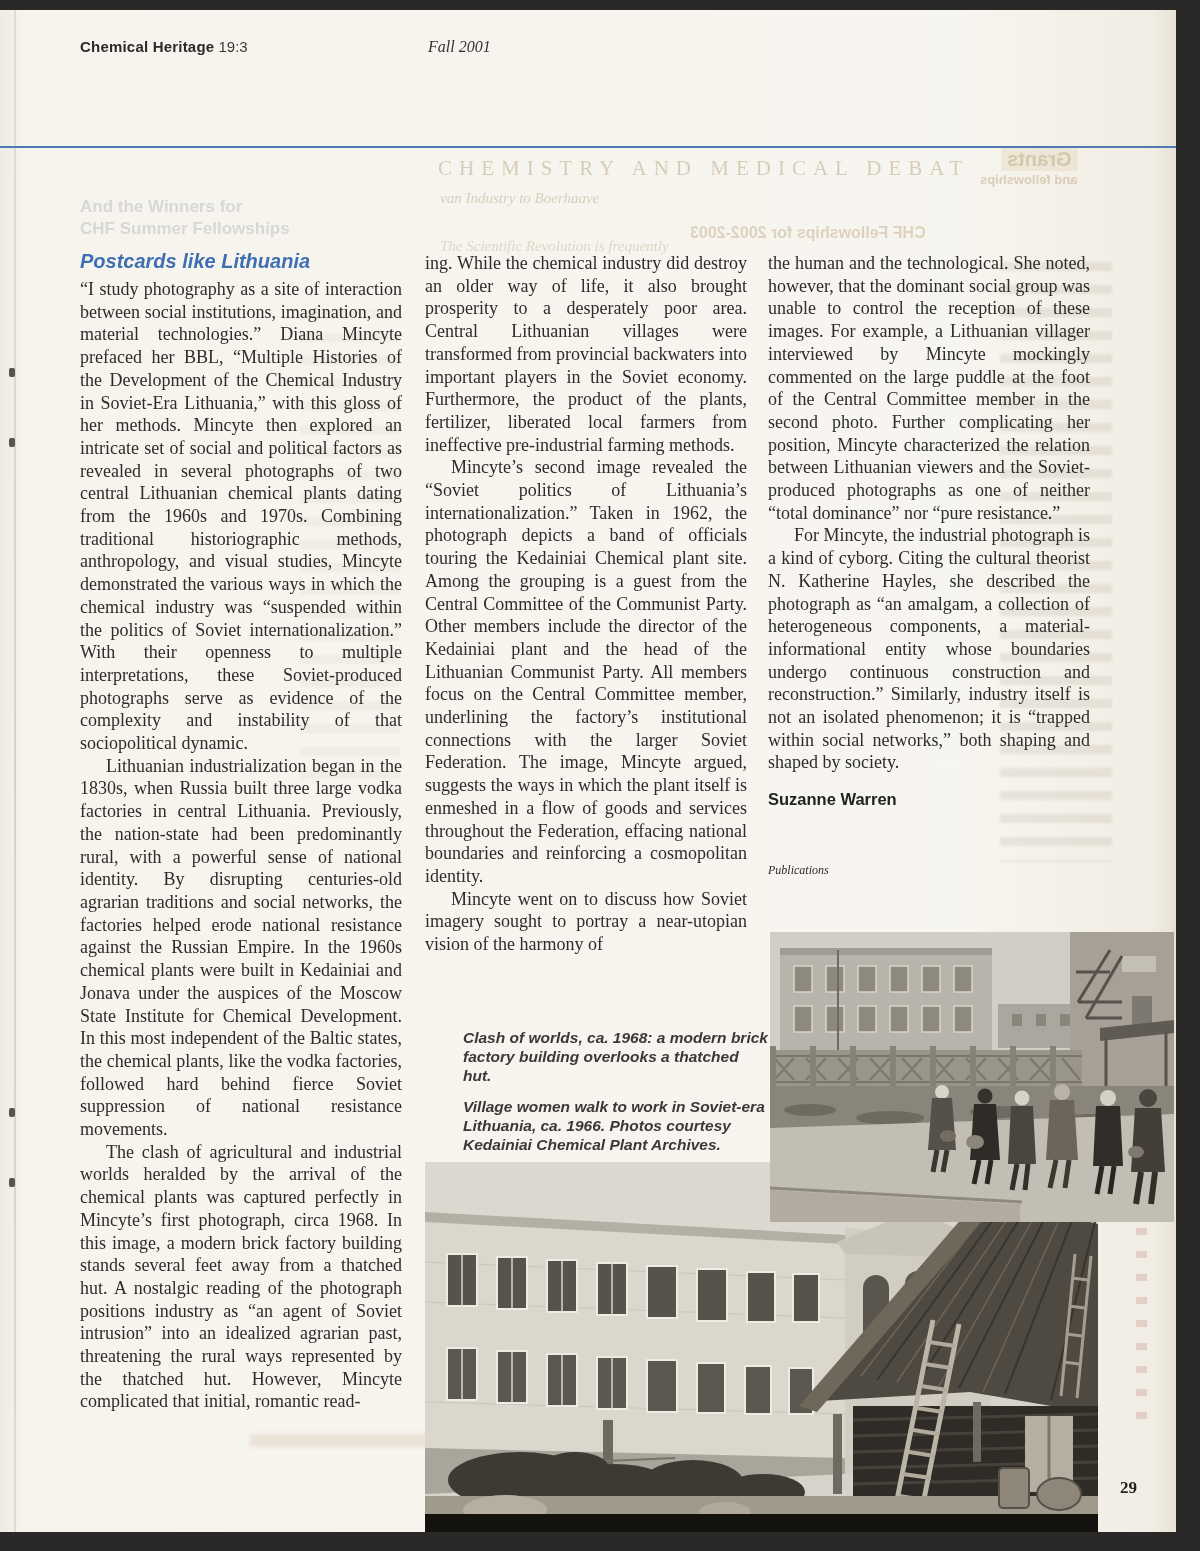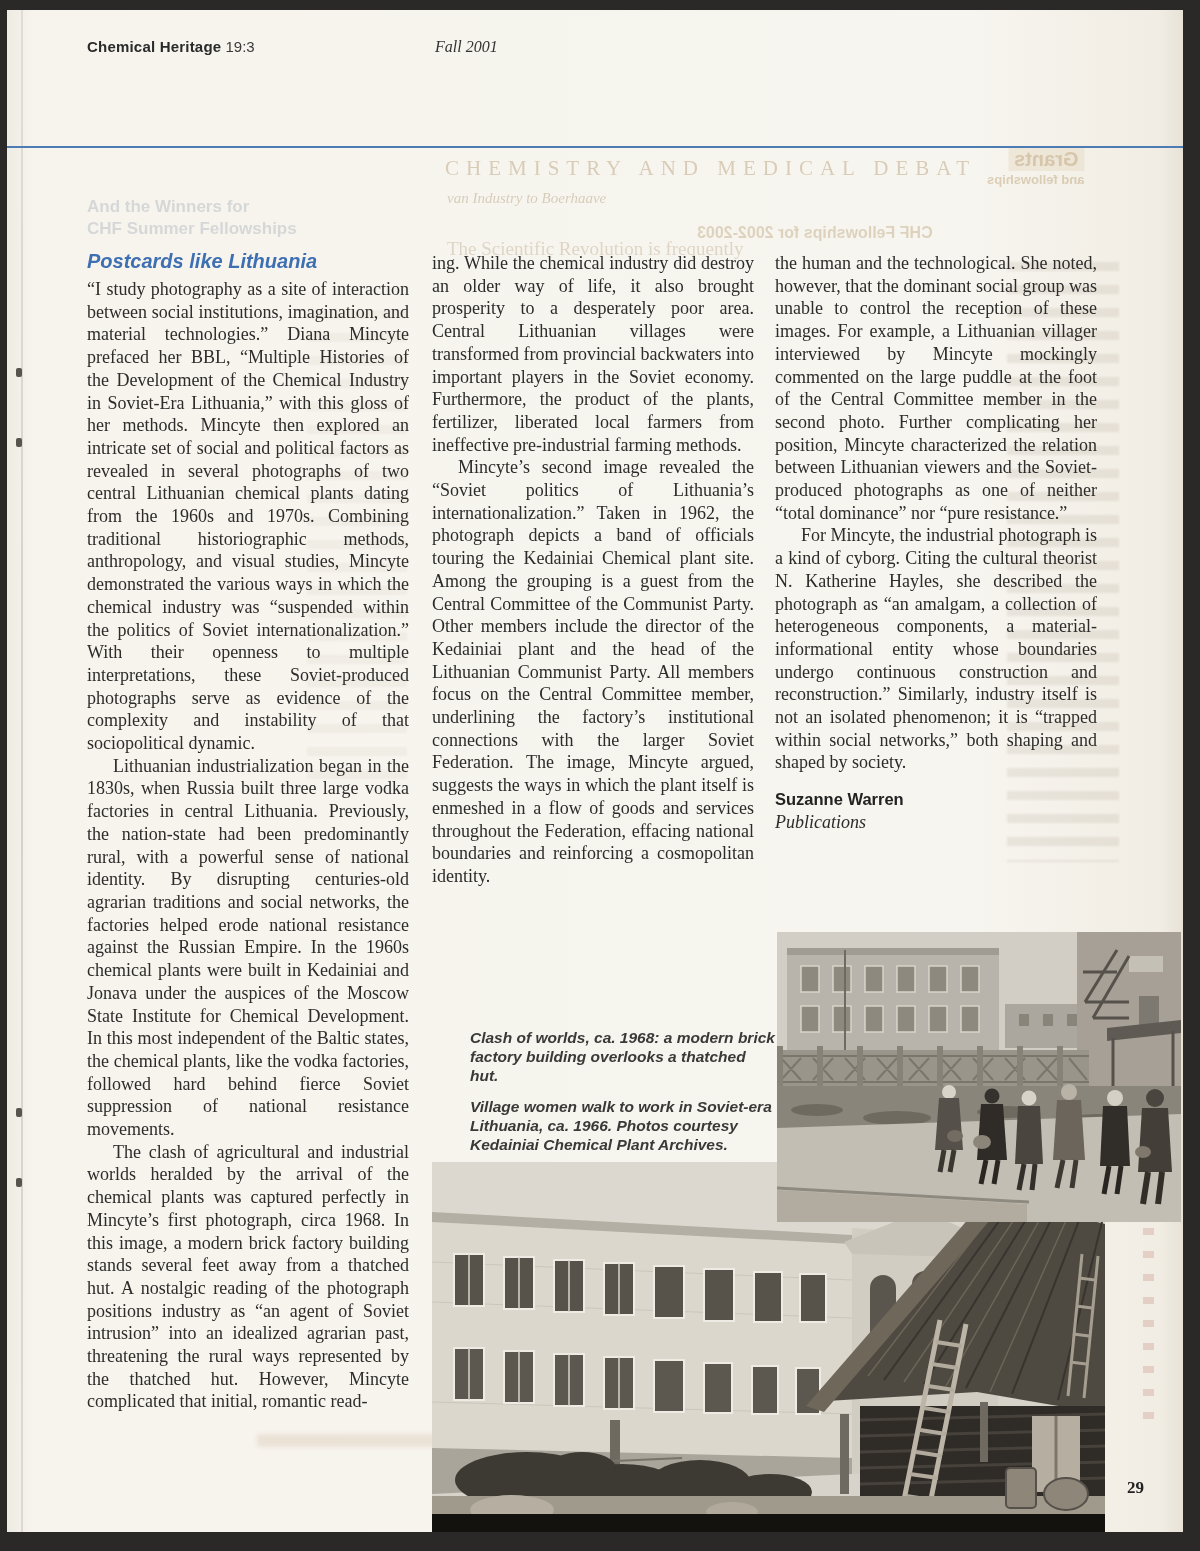--- a/index.html
+++ b/index.html
@@ -2,42 +2,42 @@
 <html lang="en"><head>
 <meta charset="utf-8">
 <style>
   html,body{margin:0;padding:0;}
   body{
     width:1200px;height:1551px;position:relative;overflow:hidden;
     background:#2b2927;
     font-family:"Liberation Serif", serif;
   }
   .page{
-    position:absolute;left:7px;top:10px;width:1176px;height:1522px;
+    position:absolute;left:0;top:10px;width:1176px;height:1522px;
     background:linear-gradient(90deg,#eeebe3 0px,#f7f4ee 26px,#f7f5ef 82%,#f1ede4 98%,#e8e2d6 100%);
   }
   
   .crease{position:absolute;left:14px;top:0;bottom:0;width:2px;
     background:linear-gradient(180deg,#dcd8d0,#cfcabf 50%,#d8d3c9);opacity:.8;}
   .staple{position:absolute;left:9px;width:6px;height:9px;background:#57534d;border-radius:2px;}
   
   .hdr{position:absolute;top:28px;font-size:15px;color:#2a2a2a;}
   .hdr-journal{left:80px;font-family:"Liberation Sans",sans-serif;}
   .hdr-journal b{font-weight:bold;letter-spacing:.2px;}
   .hdr-journal span.issue{font-weight:normal;color:#3a3a3a;}
   .hdr-date{left:428px;font-style:italic;font-size:16px;color:#333;}
   .rule{position:absolute;left:0;top:136px;width:1176px;height:2px;background:#4d7cb5;}
   
   .ghost{position:absolute;pointer-events:none;}
   .g-winners{left:80px;top:186px;font-family:"Liberation Sans",sans-serif;font-weight:bold;
     font-size:17px;line-height:22px;color:#a9b0b9;opacity:.42;filter:blur(.4px);}
   .g-revtitle{left:438px;top:146px;font-size:21px;letter-spacing:7px;color:#c0ac8b;opacity:.55;
     filter:blur(.5px);white-space:nowrap;}
   .g-revsub{left:440px;top:180px;font-size:15px;font-style:italic;color:#c3b296;opacity:.6;filter:blur(.4px);}
-  .g-revline{left:440px;top:228px;font-size:19px;color:#c6b69c;opacity:.5;filter:blur(.6px);}
+  .g-revline{left:440px;top:228px;font-size:15px;color:#c6b69c;opacity:.5;filter:blur(.6px);font-style:italic;}
   .g-grants{left:980px;top:138px;opacity:.5;text-align:right;}
   .g-grants .tab1{display:inline-block;transform:scaleX(-1);font-family:"Liberation Sans",sans-serif;
     font-weight:bold;font-size:20px;color:#b99c6d;background:rgba(214,192,150,.45);padding:0 6px;}
   .g-grants .tab2{display:block;transform:scaleX(-1);font-family:"Liberation Sans",sans-serif;
     font-weight:bold;font-size:13px;color:#c2a87e;margin-top:1px;}
   .g-fellow{left:690px;top:214px;transform:scaleX(-1);font-family:"Liberation Sans",sans-serif;
     font-weight:bold;font-size:16px;color:#c4b08c;opacity:.5;filter:blur(.4px);}
   .g-stripes{background:repeating-linear-gradient(180deg,rgba(165,152,130,.16) 0 9px,rgba(0,0,0,0) 9px 23px);
     filter:blur(1px);}
   .g-sidebar-dashes{left:1136px;top:1218px;width:11px;height:205px;
@@ -49,21 +49,21 @@
     font-size:20px;color:#3e6fb2;}
   .col{position:absolute;width:322px;font-size:18px;line-height:22.7px;color:#2d2c2a;
     text-align:justify;hyphens:auto;-webkit-hyphens:auto;}
   .col p{margin:0;}
   .col p.indent{text-indent:26px;}
   #col1{left:80px;top:268px;}
   #col2{left:425px;top:242px;}
   #col3{left:768px;top:242px;}
   .byline{margin-top:14px;}
   .byline .name{font-family:"Liberation Sans",sans-serif;font-weight:bold;font-size:16.5px;color:#222;}
-  .byline .role{font-style:italic;font-size:18px;color:#2d2c2a;}
+  .byline .role{font-style:italic;font-size:12px;color:#2d2c2a;margin-top:48px;}
   
   .captions{position:absolute;left:425px;top:1018px;width:306px;
     font-family:"Liberation Sans",sans-serif;font-weight:bold;font-style:italic;
     font-size:15.5px;line-height:19px;color:#3a3937;margin-left:38px;}
   .captions p{margin:0 0 12px 0;}
   
   .photo{position:absolute;overflow:hidden;}
   #photo-women{left:770px;top:922px;width:404px;height:290px;z-index:5;}
   #photo-factory{left:425px;top:1152px;width:673px;height:370px;z-index:4;}
   .photo svg{display:block;}
@@ -110,20 +110,21 @@
 
   <div class="col" id="col1">
     <p>“I study photography as a site of interaction between social institutions, imagination, and material technologies.” Diana Mincyte prefaced her BBL, “Multiple Histories of the Development of the Chemical Industry in Soviet-Era Lithuania,” with this gloss of her methods. Mincyte then explored an intricate set of social and political factors as revealed in several photographs of two central Lithuanian chemical plants dating from the 1960s and 1970s. Combining traditional historiographic methods, anthropology, and visual studies, Mincyte demonstrated the various ways in which the chemical industry was “suspended within the politics of Soviet internationalization.” With their openness to multiple interpretations, these Soviet-produced photographs serve as evidence of the complexity and instability of that sociopolitical dynamic.</p>
     <p class="indent">Lithuanian industrialization began in the 1830s, when Russia built three large vodka factories in central Lithuania. Previously, the nation-state had been predominantly rural, with a powerful sense of national identity. By disrupting centuries-old agrarian traditions and social networks, the factories helped erode national resistance against the Russian Empire. In the 1960s chemical plants were built in Kedainiai and Jonava under the auspices of the Moscow State Institute for Chemical Development. In this most independent of the Baltic states, the chemical plants, like the vodka factories, followed hard behind fierce Soviet suppression of national resistance movements.</p>
     <p class="indent">The clash of agricultural and industrial worlds heralded by the arrival of the chemical plants was captured perfectly in Mincyte’s first photograph, circa 1968. In this image, a modern brick factory building stands several feet away from a thatched hut. A nostalgic reading of the photograph positions industry as “an agent of Soviet intrusion” into an idealized agrarian past, threatening the rural ways represented by the thatched hut. However, Mincyte complicated that initial, romantic read-</p>
   </div>
 
   <div class="col" id="col2">
     <p>ing. While the chemical industry did destroy an older way of life, it also brought prosperity to a desperately poor area. Central Lithuanian villages were transformed from provincial backwaters into important players in the Soviet economy. Furthermore, the product of the plants, fertilizer, liberated local farmers from ineffective pre-industrial farming methods.</p>
     <p class="indent">Mincyte’s second image revealed the “Soviet politics of Lithuania’s internationalization.” Taken in 1962, the photograph depicts a band of officials touring the Kedainiai Chemical plant site. Among the grouping is a guest from the Central Committee of the Communist Party. Other members include the director of the Kedainiai plant and the head of the Lithuanian Communist Party. All members focus on the Central Committee member, underlining the factory’s institutional connections with the larger Soviet Federation. The image, Mincyte argued, suggests the ways in which the plant itself is enmeshed in a flow of goods and services throughout the Federation, effacing national boundaries and reinforcing a cosmopolitan identity.</p>
+    <p class="indent">Mincyte went on to discuss how Soviet imagery sought to portray a near-utopian vision of the harmony of</p>
   </div>
 
   <div class="col" id="col3">
     <p>the human and the technological. She noted, however, that the dominant social group was unable to control the reception of these images. For example, a Lithuanian villager interviewed by Mincyte mockingly commented on the large puddle at the foot of the Central Committee member in the second photo. Further complicating her position, Mincyte characterized the relation between Lithuanian viewers and the Soviet-produced photographs as one of neither “total dominance” nor “pure resistance.”</p>
     <p class="indent">For Mincyte, the industrial photograph is a kind of cyborg. Citing the cultural theorist N. Katherine Hayles, she described the photograph as “an amalgam, a collection of heterogeneous components, a material-informational entity whose boundaries undergo continuous construction and reconstruction.” Similarly, industry itself is not an isolated phenomenon; it is “trapped within social networks,” both shaping and shaped by society.</p>
     <div class="byline">
       <div class="name">Suzanne Warren</div>
       <div class="role">Publications</div>
     </div>
   </div>

